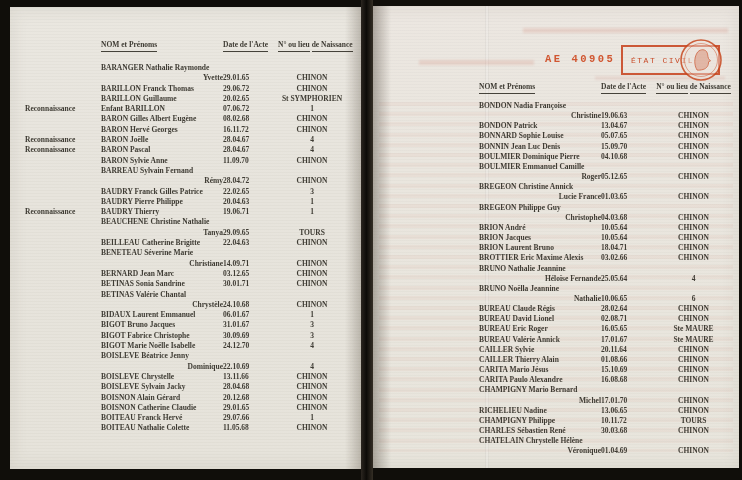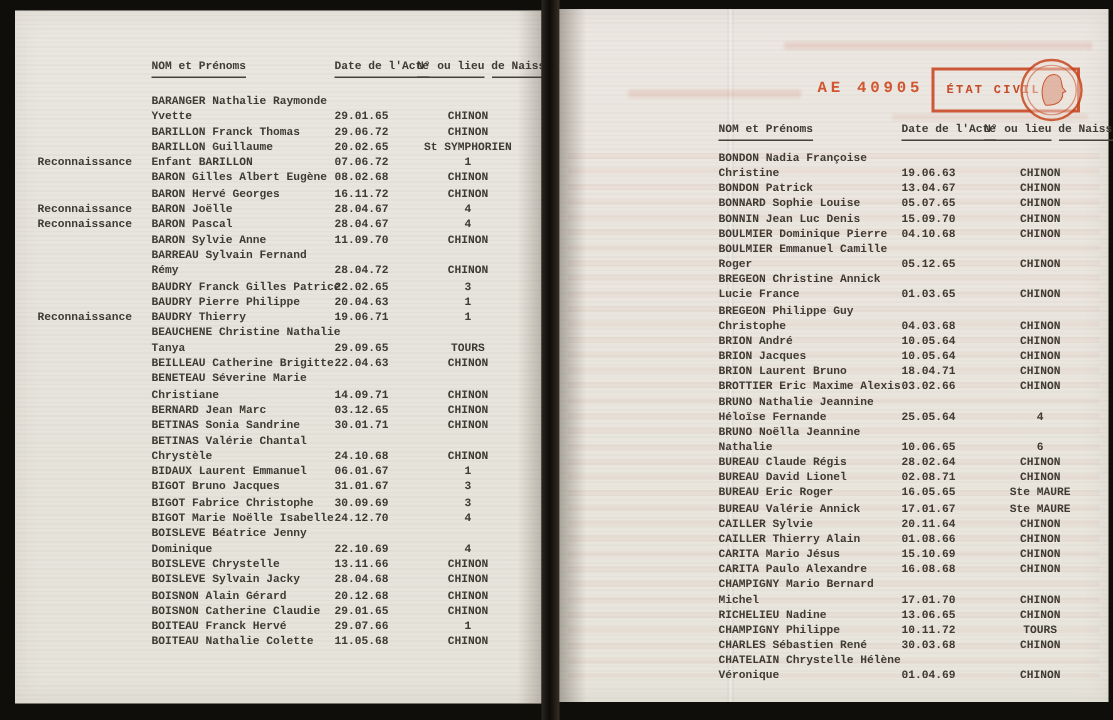--- a/index.html
+++ b/index.html
@@ -38,42 +38,42 @@
   .bleed{position:absolute;left:6px;right:6px;top:96px;bottom:16px;pointer-events:none;
     background:repeating-linear-gradient(180deg, rgba(196,88,70,0.05) 0 4px, transparent 4px 10.2px);
     filter:blur(0.4px);}
   .smudge{position:absolute;background:rgba(198,88,70,0.15);filter:blur(1.2px);pointer-events:none;}
   .sm1{left:150px;top:22px;width:205px;height:5px;}
   .sm2{left:46px;top:54px;width:115px;height:5px;}
   .sm3{left:222px;top:70px;width:130px;height:4px;background:rgba(198,88,70,0.10);}
 
   
   .tw{color:#3e3b33;font-size:7.5px;letter-spacing:0;font-weight:600;}
-  .header-row,.entries{position:absolute;}
+  .header-row,.entries{position:absolute;font-family:Liberation Serif, serif;}
   .row{display:flex;align-items:flex-end;line-height:10.3px;}
   .page-right .row{line-height:10.15px;}
   .cell{flex:none;white-space:nowrap;}
   .cell-margin{width:76px;}
   .cell-name{width:122px;overflow:visible;}
   .cell-name .l1,.cell-name .l2{display:block;}
-  .cell-name .l2{}
+  .cell-name .l2{text-align:right;}
   .cell-date{width:55px;}
   .cell-place{width:68px;text-align:center;}
   .page-right .cell-place{width:75px;}
   .header-row{display:flex;align-items:flex-start;line-height:10.3px;}
   .hdr{display:inline-block;border-bottom:1px solid #45423a;padding-bottom:1px;}
   .hdr-place{text-align:center;}
   .hdr-place .hdr{display:inline-block;}
 
   
   .serial{position:absolute;left:172px;top:47px;color:#cf4a22;font-size:10.5px;
     letter-spacing:2.5px;font-weight:700;opacity:0.92;}
   .stamp-box{position:absolute;left:248px;top:39px;width:95px;height:26px;
     border:2px solid rgba(199,68,32,0.88);display:flex;align-items:center;}
-  .stamp-label{color:#c6431f;font-size:8px;font-weight:700;letter-spacing:1.5px;
+  .stamp-label{color:#c6431f;font-size:8px;font-weight:400;letter-spacing:1.5px;
     padding-left:8px;opacity:0.95;}
   .medallion{position:absolute;left:306px;top:32px;width:44px;height:44px;}
 </style>
 </head>
 <body>
 
 <div class="page page-left">
   <div class="header-row tw" style="left:15px;top:33px;width:333px;">
     <span class="cell cell-margin"></span>
     <span class="cell cell-name"><span class="hdr">NOM et Prénoms</span></span>

